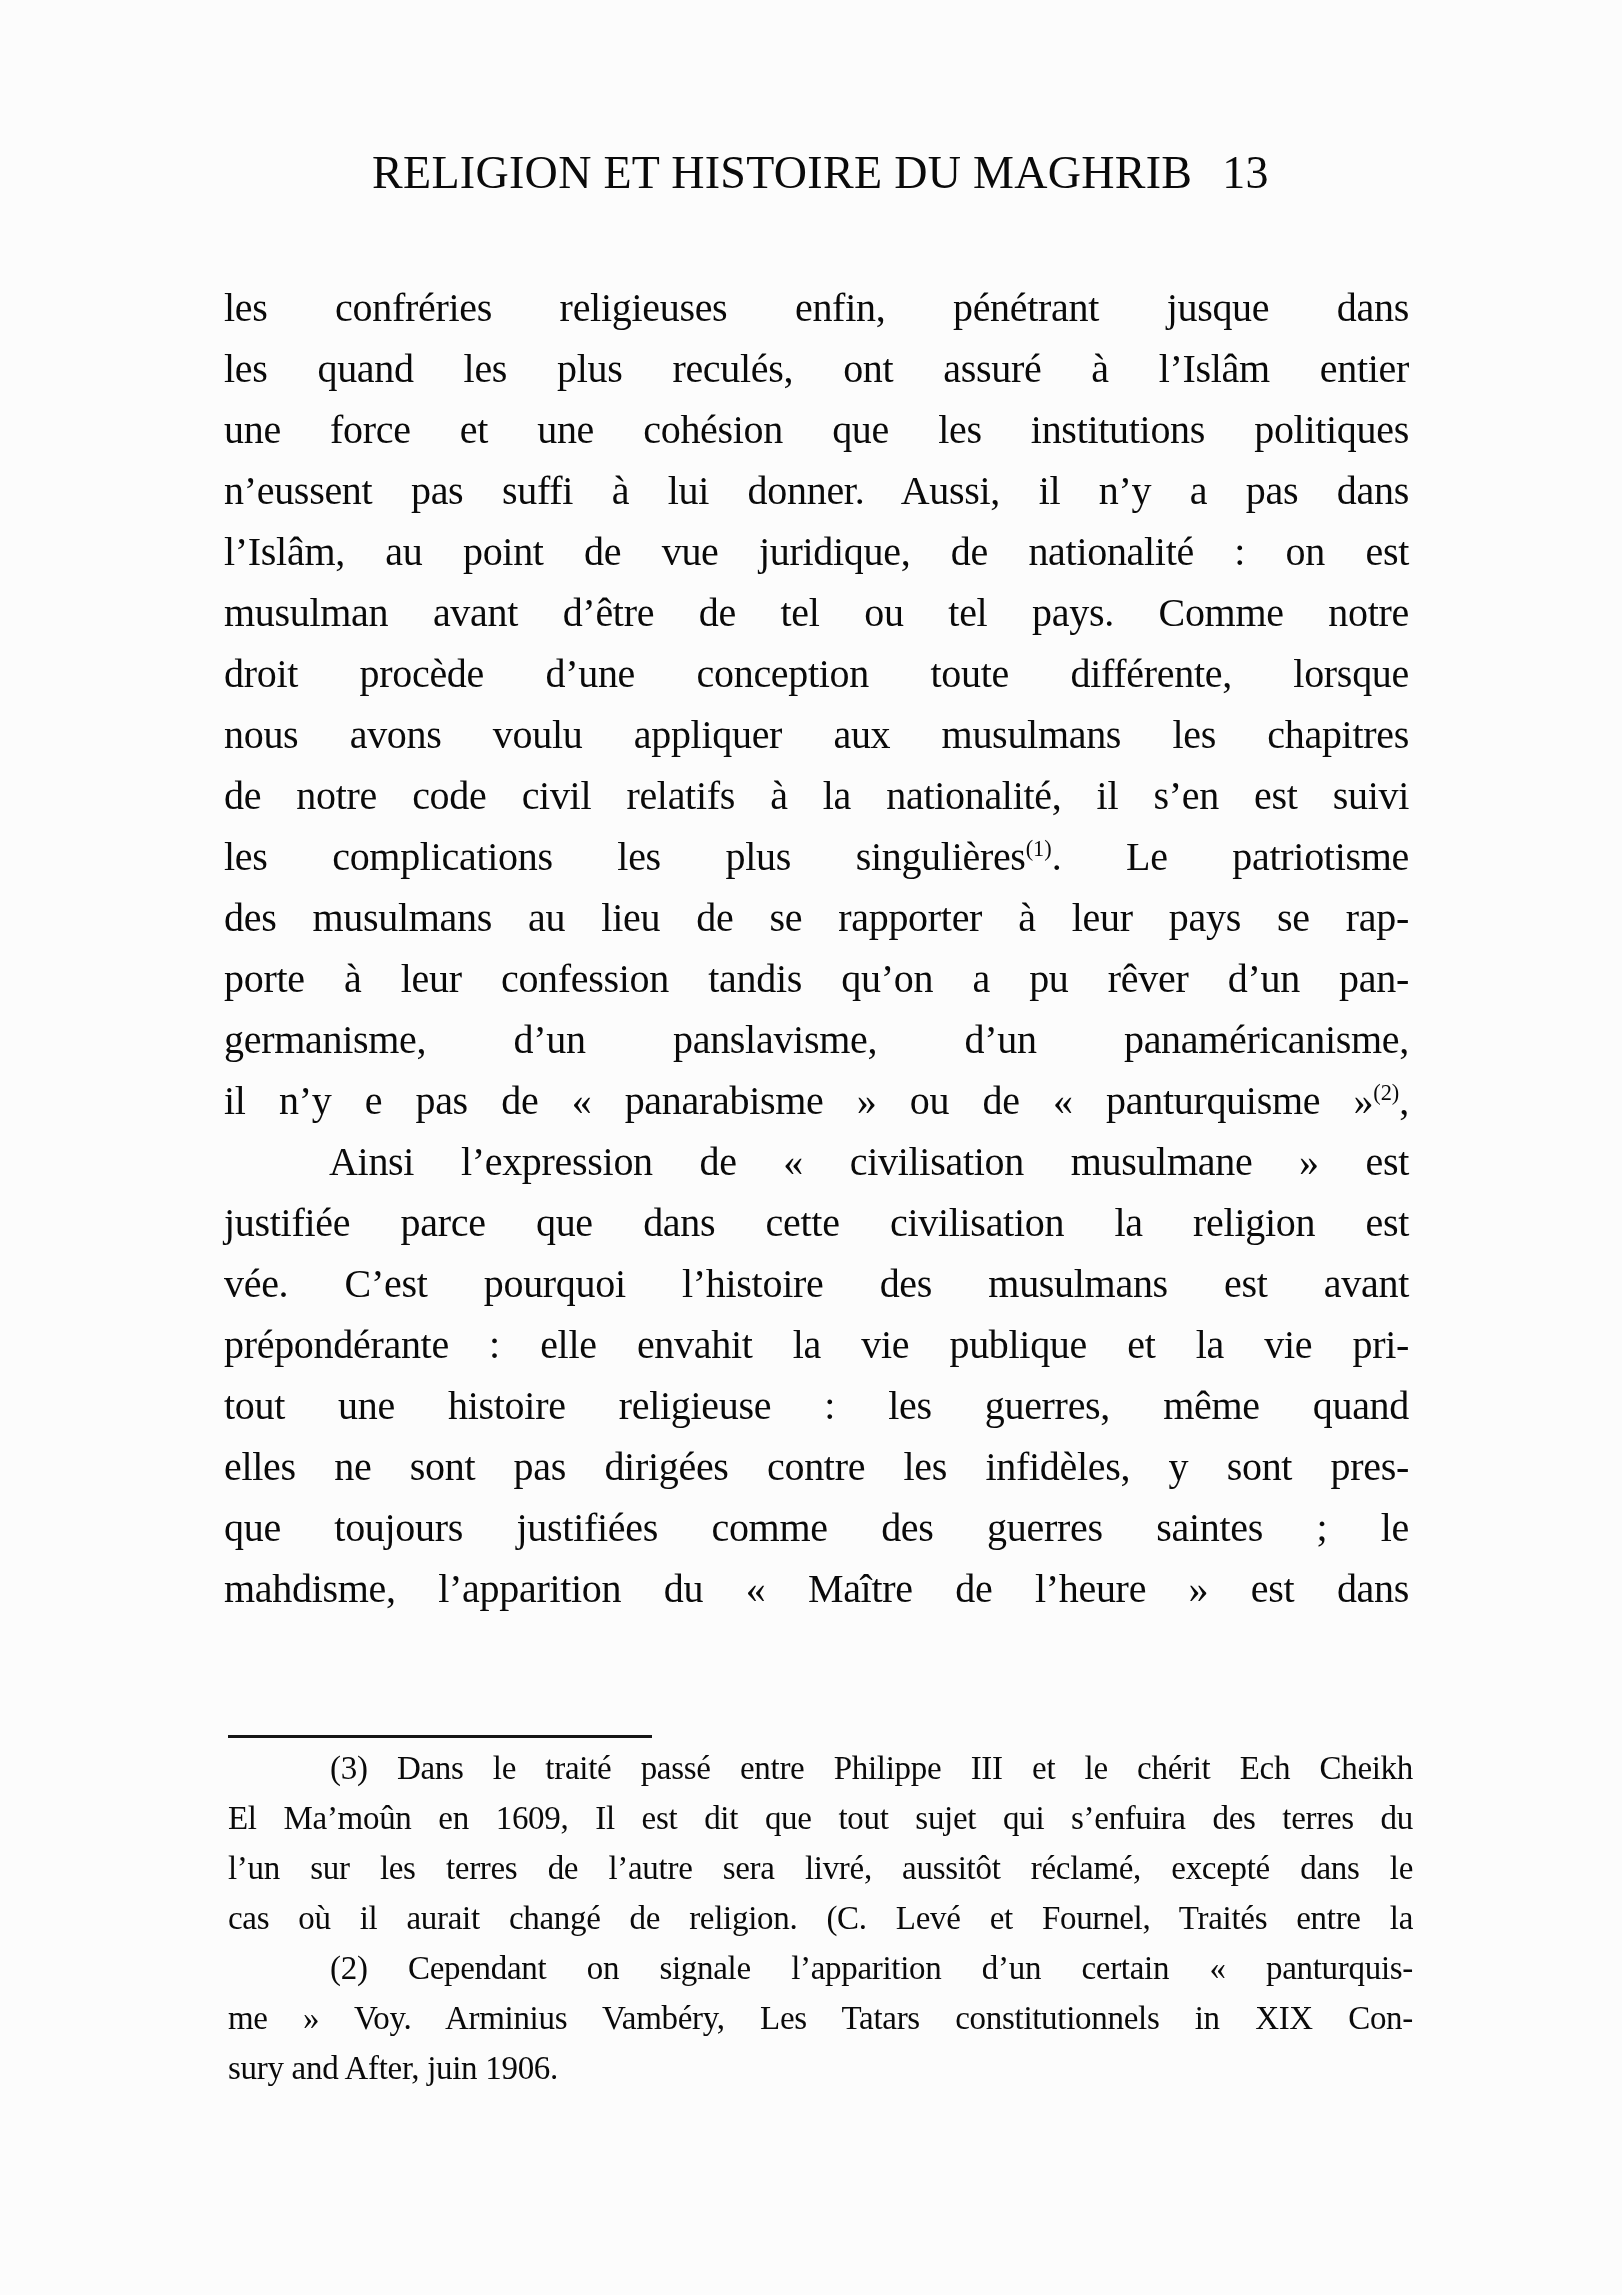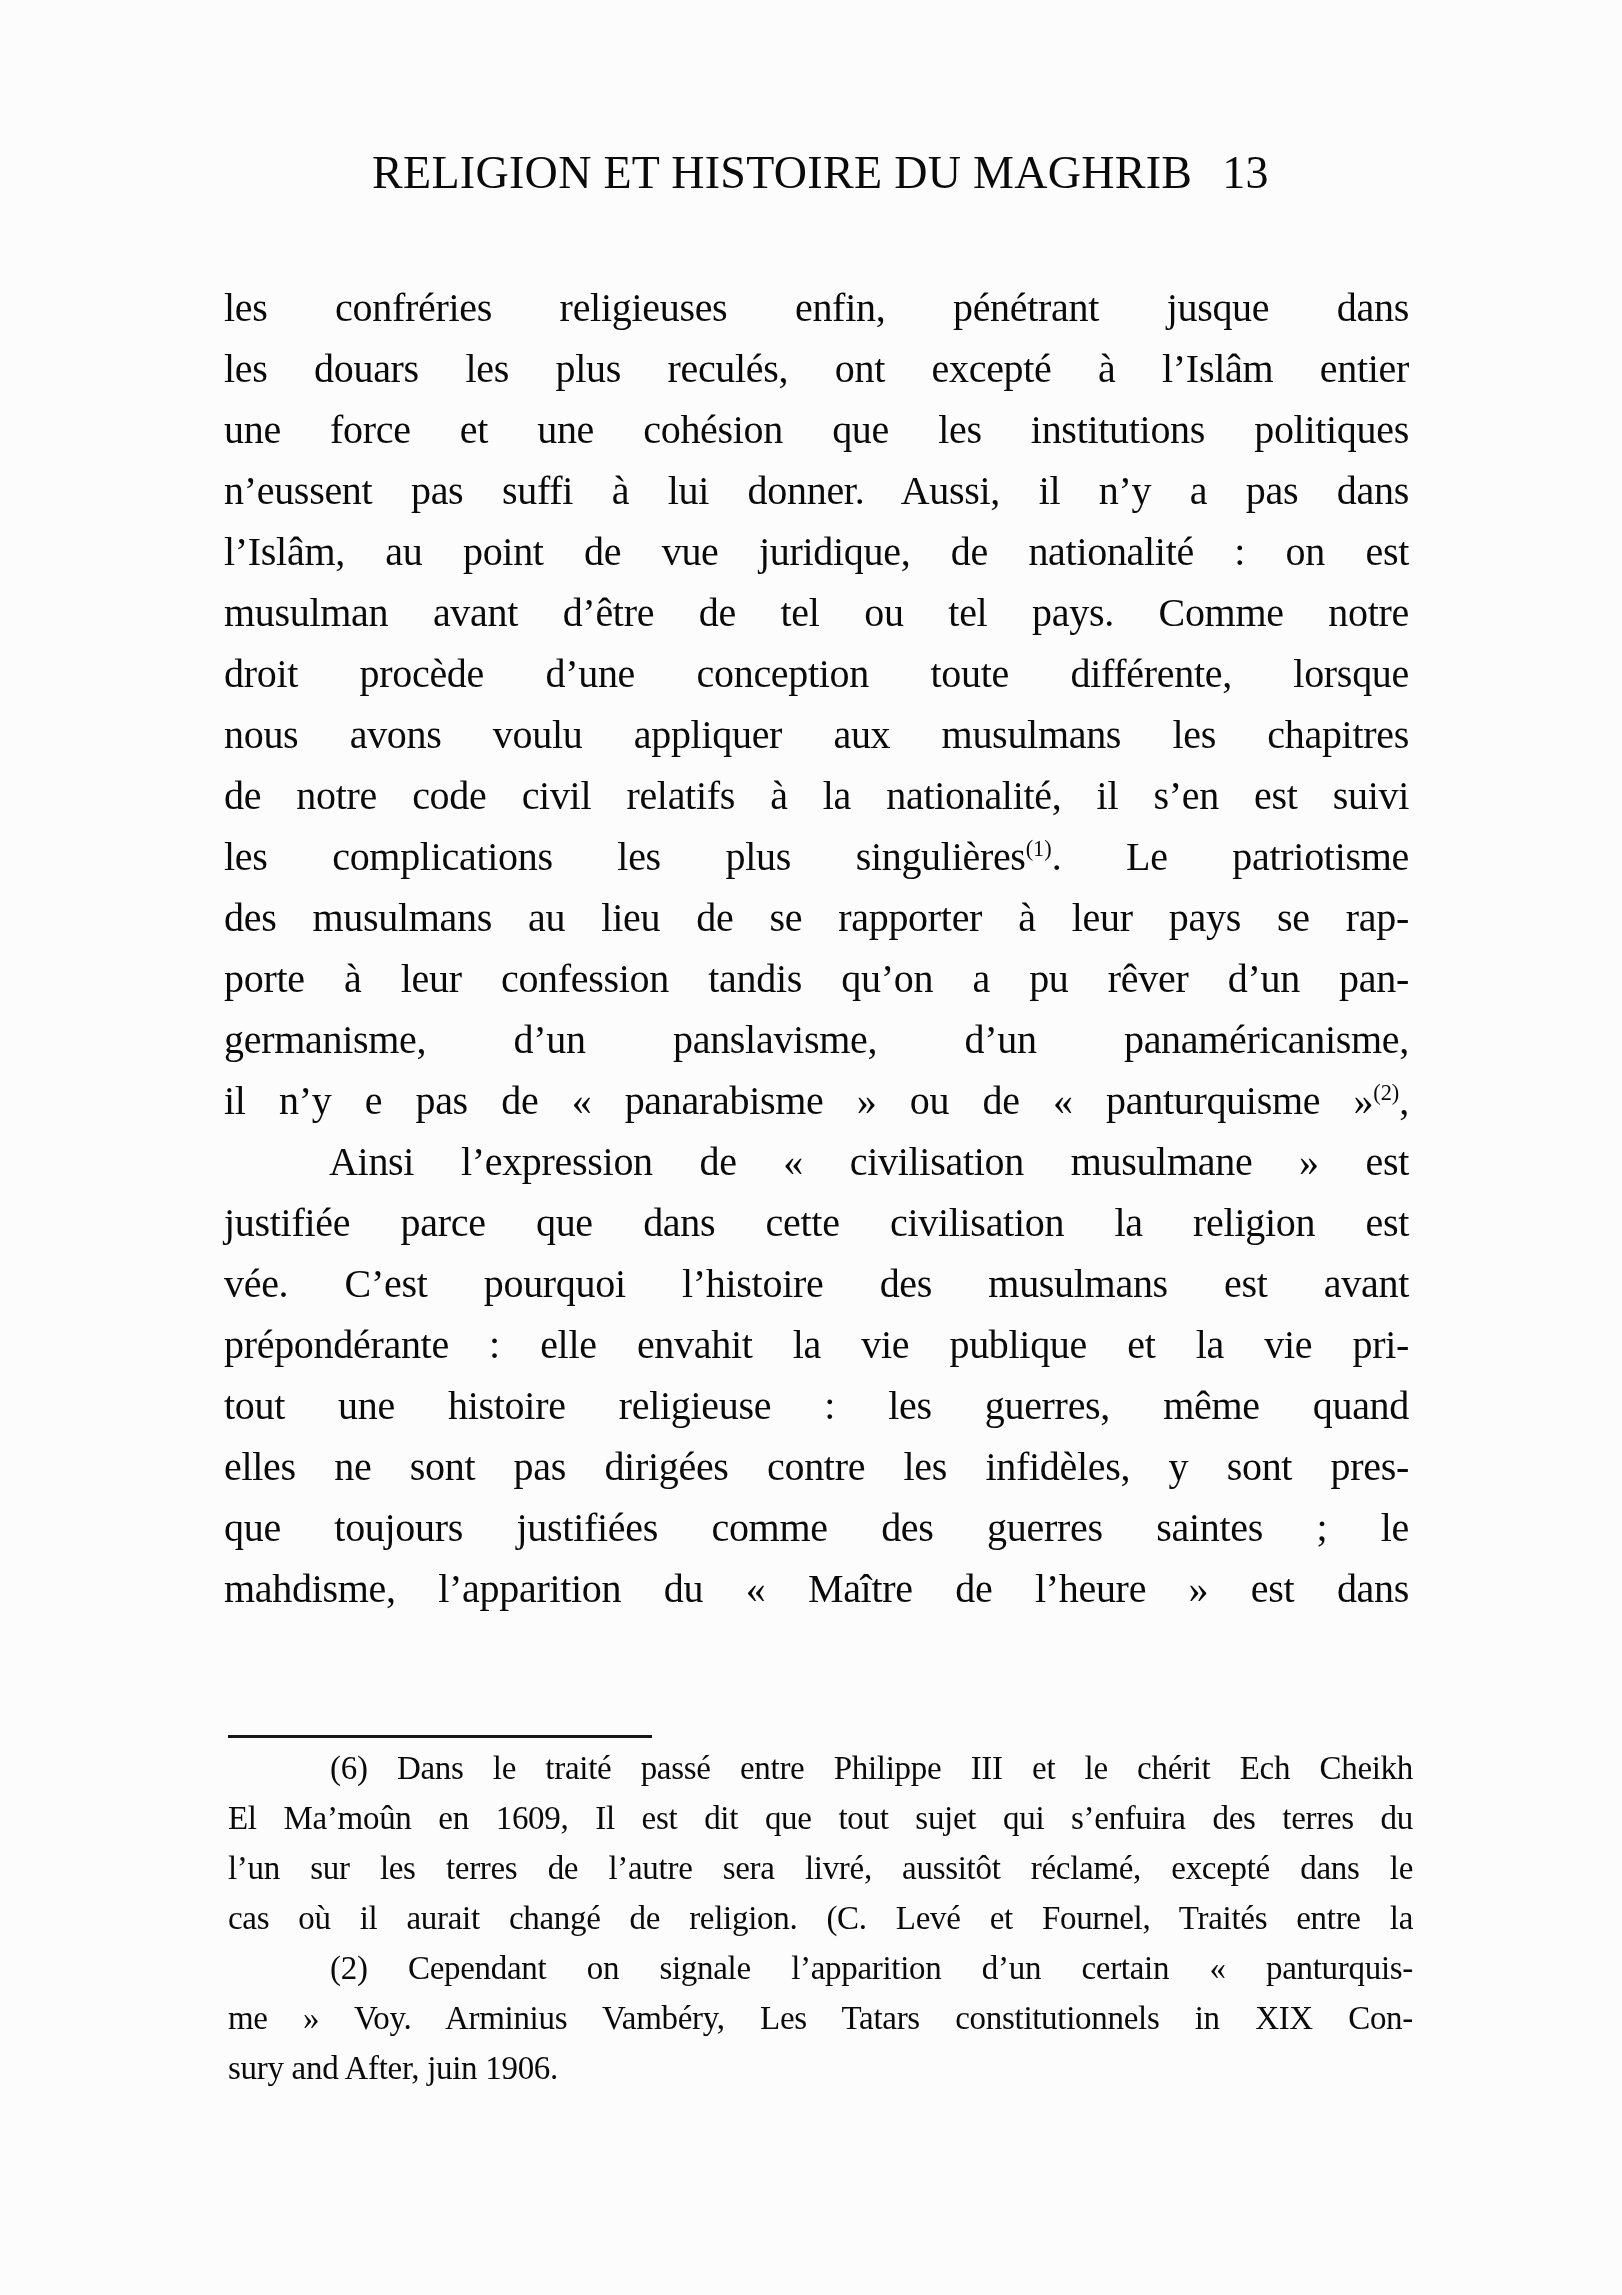--- a/index.html
+++ b/index.html
@@ -65,21 +65,21 @@
 
 <div class="page">
 
   <div class="running-header">
     <span>RELIGION ET HISTOIRE DU MAGHRIB</span><span class="pageno">13</span>
   </div>
 
   <div class="body-text">
       <div class="paragraph">
         <div class="line justify"><span class="seg">les confréries religieuses enfin, pénétrant jusque dans</span></div>
-        <div class="line justify"><span class="seg">les douars les plus reculés, ont excepté à l’Islâm entier</span></div>
+        <div class="line justify"><span class="seg">les quand les plus reculés, ont assuré à l’Islâm entier</span></div>
         <div class="line justify"><span class="seg">une force et une cohésion que les institutions politiques</span></div>
         <div class="line justify"><span class="seg">n’eussent pas suffi à lui donner. Aussi, il n’y a pas dans</span></div>
         <div class="line justify"><span class="seg">l’Islâm, au point de vue juridique, de nationalité : on est</span></div>
         <div class="line justify"><span class="seg">musulman avant d’être de tel ou tel pays. Comme notre</span></div>
         <div class="line justify"><span class="seg">droit procède d’une conception toute différente, lorsque</span></div>
         <div class="line justify"><span class="seg">nous avons voulu appliquer aux musulmans les chapitres</span></div>
         <div class="line justify"><span class="seg">de notre code civil relatifs à la nationalité, il s’en est suivi</span></div>
         <div class="line justify"><span class="seg">les complications les plus singulières</span><span class="seg-sup">(1)</span><span class="seg">. Le patriotisme</span></div>
         <div class="line justify"><span class="seg">des musulmans au lieu de se rapporter à leur pays se rap-</span></div>
         <div class="line justify"><span class="seg">porte à leur confession tandis qu’on a pu rêver d’un pan-</span></div>
@@ -95,21 +95,21 @@
         <div class="line justify"><span class="seg">elles ne sont pas dirigées contre les infidèles, y sont pres-</span></div>
         <div class="line justify"><span class="seg">que toujours justifiées comme des guerres saintes ; le</span></div>
         <div class="line justify"><span class="seg">mahdisme, l’apparition du « Maître de l’heure » est dans</span></div>
       </div>
     </div>
 
   <div class="footnote-rule"></div>
 
   <div class="footnotes">
       <div class="paragraph indent">
-        <div class="line justify"><span class="seg">(6) Dans le traité passé entre Philippe III et le chérit Ech Cheikh</span></div>
+        <div class="line justify"><span class="seg">(3) Dans le traité passé entre Philippe III et le chérit Ech Cheikh</span></div>
         <div class="line justify"><span class="seg">El Ma’moûn en 1609, Il est dit que tout sujet qui s’enfuira des terres du</span></div>
         <div class="line justify"><span class="seg">l’un sur les terres de l’autre sera livré, aussitôt réclamé, </span><span class="seg-italic">excepté dans le</span></div>
         <div class="line justify"><span class="seg-italic">cas où il aurait changé de religion.</span><span class="seg"> (C. Levé et Fournel, </span><span class="seg-italic">Traités entre la</span></div>
       </div>
       <div class="paragraph indent">
         <div class="line justify"><span class="seg">(2) Cependant on signale l’apparition d’un certain « panturquis-</span></div>
         <div class="line justify"><span class="seg">me » Voy. Arminius Vambéry, </span><span class="seg-italic">Les Tatars constitutionnels in XIX Con-</span></div>
         <div class="line"><span class="seg-italic">sury and After</span><span class="seg">, juin 1906.</span></div>
       </div>
     </div>

